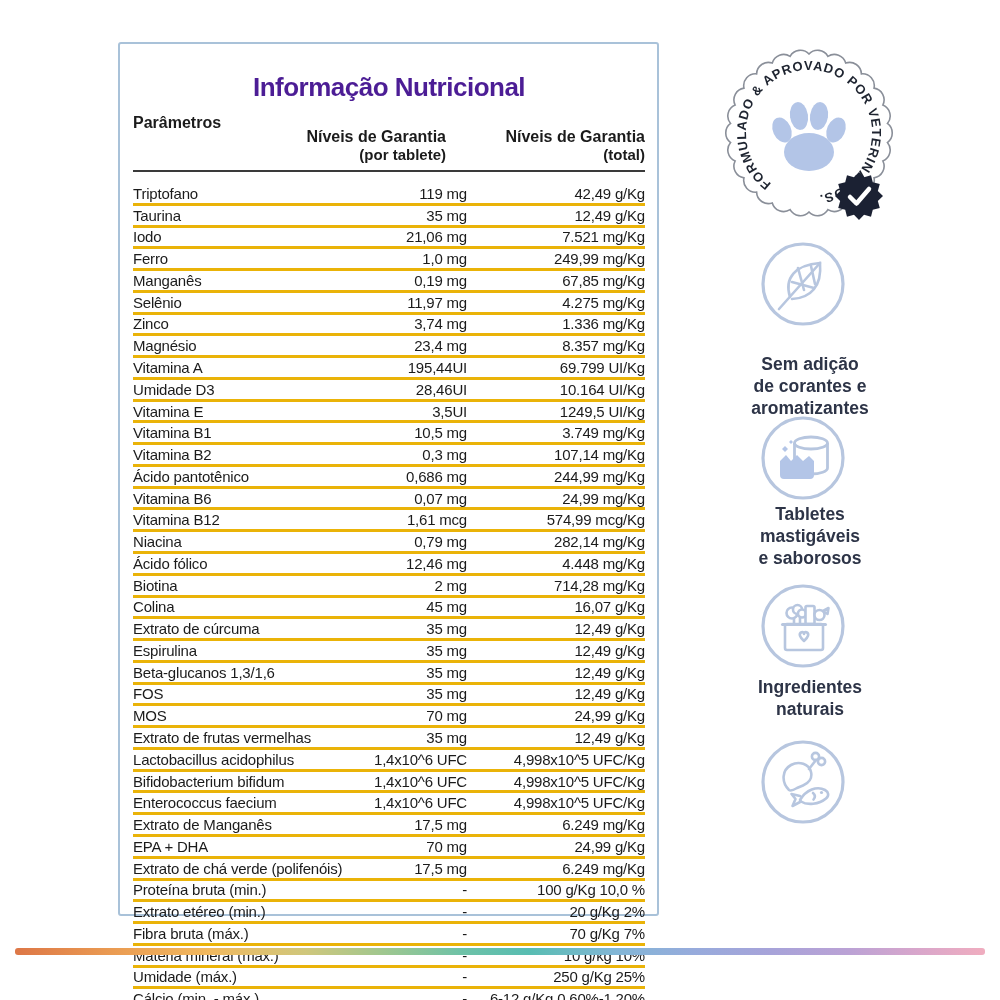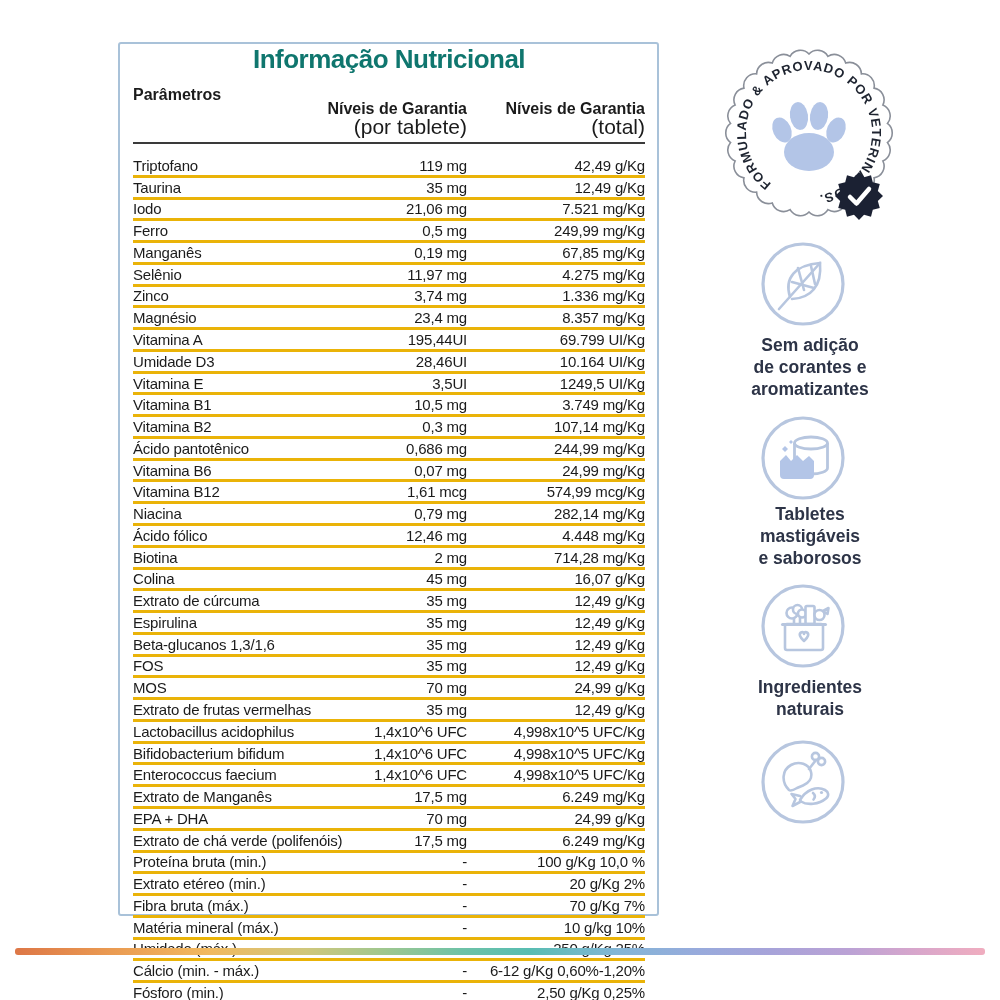--- a/index.html
+++ b/index.html
@@ -2,43 +2,43 @@
 <html><head>
 <meta charset="utf-8">
 <style>
   html,body{margin:0;padding:0;background:#ffffff;}
   .page{position:relative;width:1000px;height:1000px;background:#ffffff;overflow:hidden;
         font-family:"Liberation Sans", sans-serif;color:#1b1b1b;}
 
   
   .panel{position:absolute;left:118px;top:42px;width:541px;height:874px;box-sizing:border-box;
          border:2.5px solid #a9c2d9;border-radius:3px;background:#fff;padding:0 12px 0 13px;}
-  .panel-title{margin-top:0;text-align:center;font-size:26px;font-weight:bold;
-               letter-spacing:-0.5px;color:#0f766e;}
+  .panel-title{margin-top:28px;text-align:center;font-size:26px;font-weight:bold;
+               letter-spacing:-0.5px;color:#4c1d95;}
   .thead{display:grid;grid-template-columns:1fr 185px 178px;align-items:start;
-         margin-top:10px;padding-bottom:6px;border-bottom:2px solid #3a3a3a;}
+         margin-top:10px;padding-bottom:6px;border-bottom:2px solid #3a3a3a;gap:21px;}
   .thead .h-param{font-weight:bold;font-size:16px;padding-top:1px;}
   .thead .h-col{text-align:right;}
   .thead .h-col .t{font-weight:bold;font-size:16px;line-height:19px;margin-top:14px;}
-  .thead .h-col .s{font-weight:normal;font-size:21px;line-height:18px;}
+  .thead .h-col .s{font-weight:bold;font-size:15px;line-height:18px;}
 
   .rows{margin-top:12px;}
   .row{display:grid;grid-template-columns:1fr 112px 178px;align-items:center;height:18.78px;
        font-size:15px;letter-spacing:-0.2px;white-space:nowrap;}
   .row + .row{border-top:3px solid #eab308;}
   .cell.c0{text-align:left;overflow:hidden;}
   .cell.c1,.cell.c2{text-align:right;}
 
   
   .stamp{position:absolute;left:720px;top:44px;width:178px;height:178px;}
   .feature-icon{position:absolute;left:759px;width:88px;height:88px;}
   .feature-label{position:absolute;left:700px;width:220px;text-align:center;
                  font-size:17.5px;font-weight:600;line-height:22px;color:#2d3447;
                  white-space:pre-line;}
-  #icon-leaf{top:240px;} #label-1{top:334px;}
+  #icon-leaf{top:240px;} #label-1{top:353px;}
   #icon-can{top:414px;}  #label-2{top:503px;}
   #icon-box{top:582px;}  #label-3{top:676px;}
   #icon-fish{top:738px;} #label-4{top:833px;}
 
   
   .rainbow{position:absolute;left:15px;top:948px;width:970px;height:7px;border-radius:3px;
     background:linear-gradient(90deg,
       #dd7747 0%, #ea9b52 10%, #f1b95f 20%, #cfc77c 30%, #9fc78f 38%,
       #6ec2a7 46%, #58bdb2 53%, #82b6d6 62%, #97abdc 70%, #a7a3d9 78%,
       #bba2d5 86%, #d8a6cb 93%, #f0adbf 100%);}
@@ -72,21 +72,21 @@
           <div class="cell c1">35 mg</div>
           <div class="cell c2">12,49 g/Kg</div>
         </div>
         <div class="row">
           <div class="cell c0">Iodo</div>
           <div class="cell c1">21,06 mg</div>
           <div class="cell c2">7.521 mg/Kg</div>
         </div>
         <div class="row">
           <div class="cell c0">Ferro</div>
-          <div class="cell c1">0,5 mg</div>
+          <div class="cell c1">1,0 mg</div>
           <div class="cell c2">249,99 mg/Kg</div>
         </div>
         <div class="row">
           <div class="cell c0">Manganês</div>
           <div class="cell c1">0,19 mg</div>
           <div class="cell c2">67,85 mg/Kg</div>
         </div>
         <div class="row">
           <div class="cell c0">Selênio</div>
           <div class="cell c1">11,97 mg</div>

